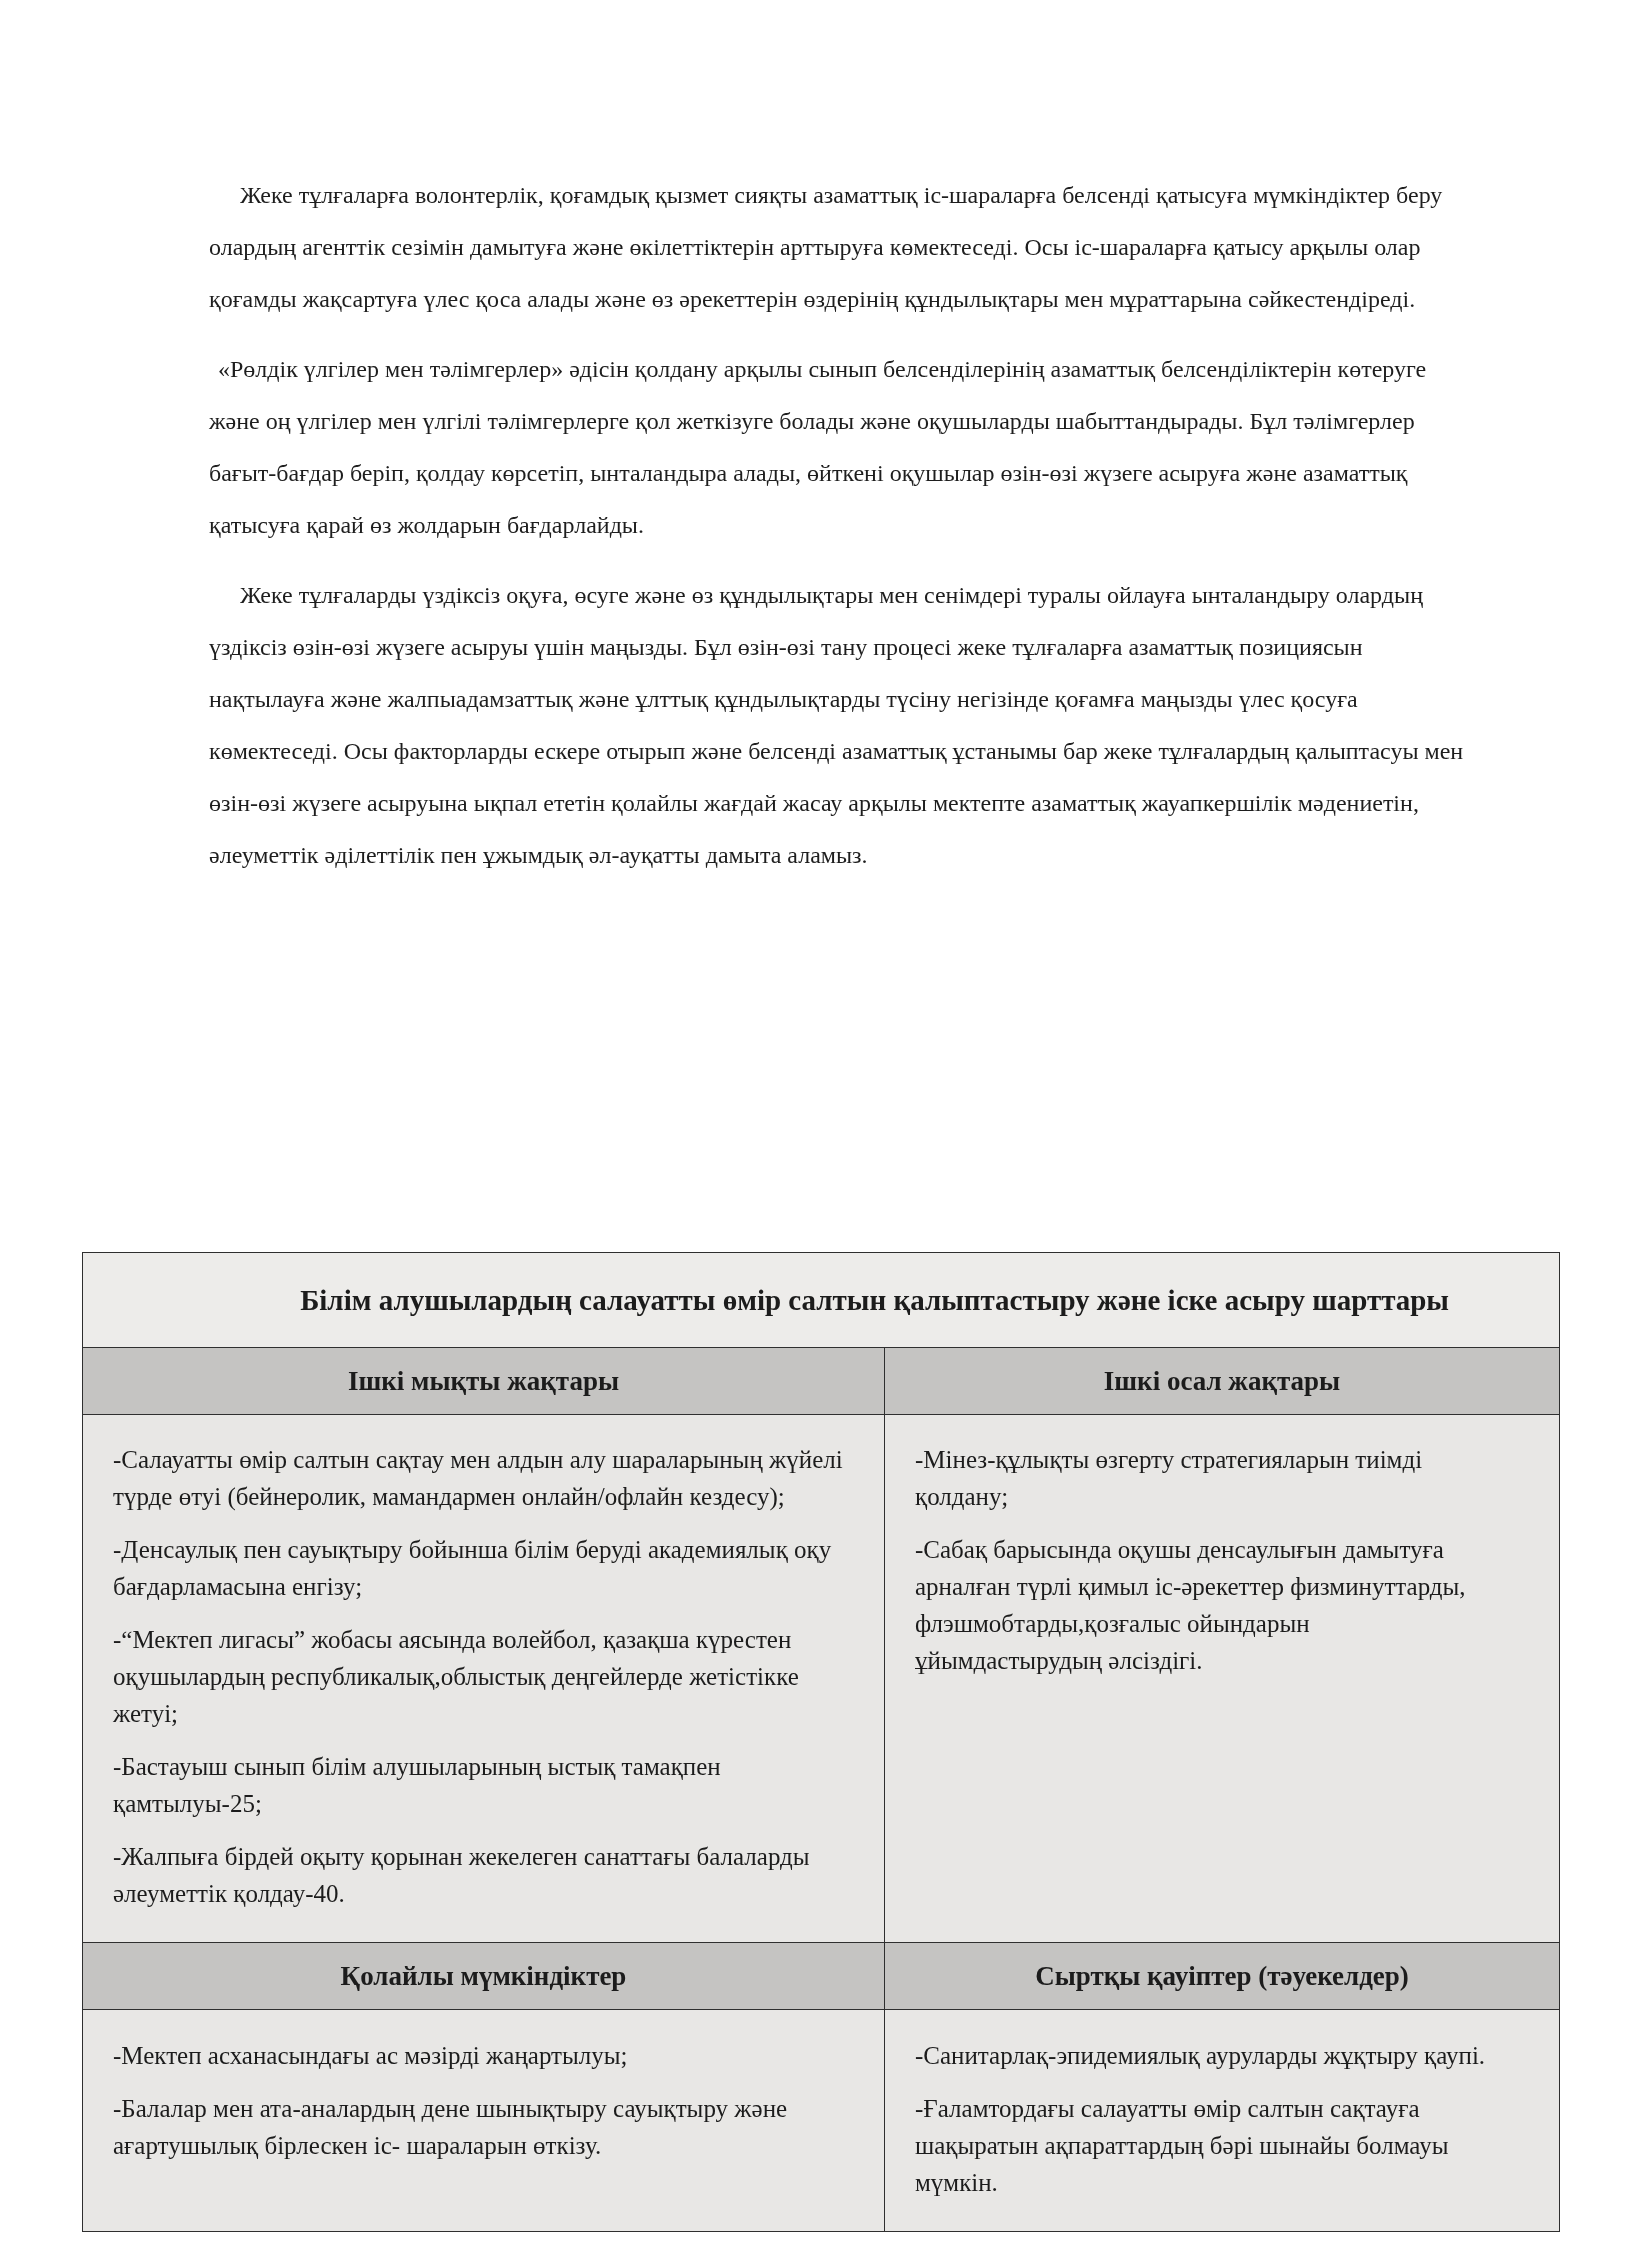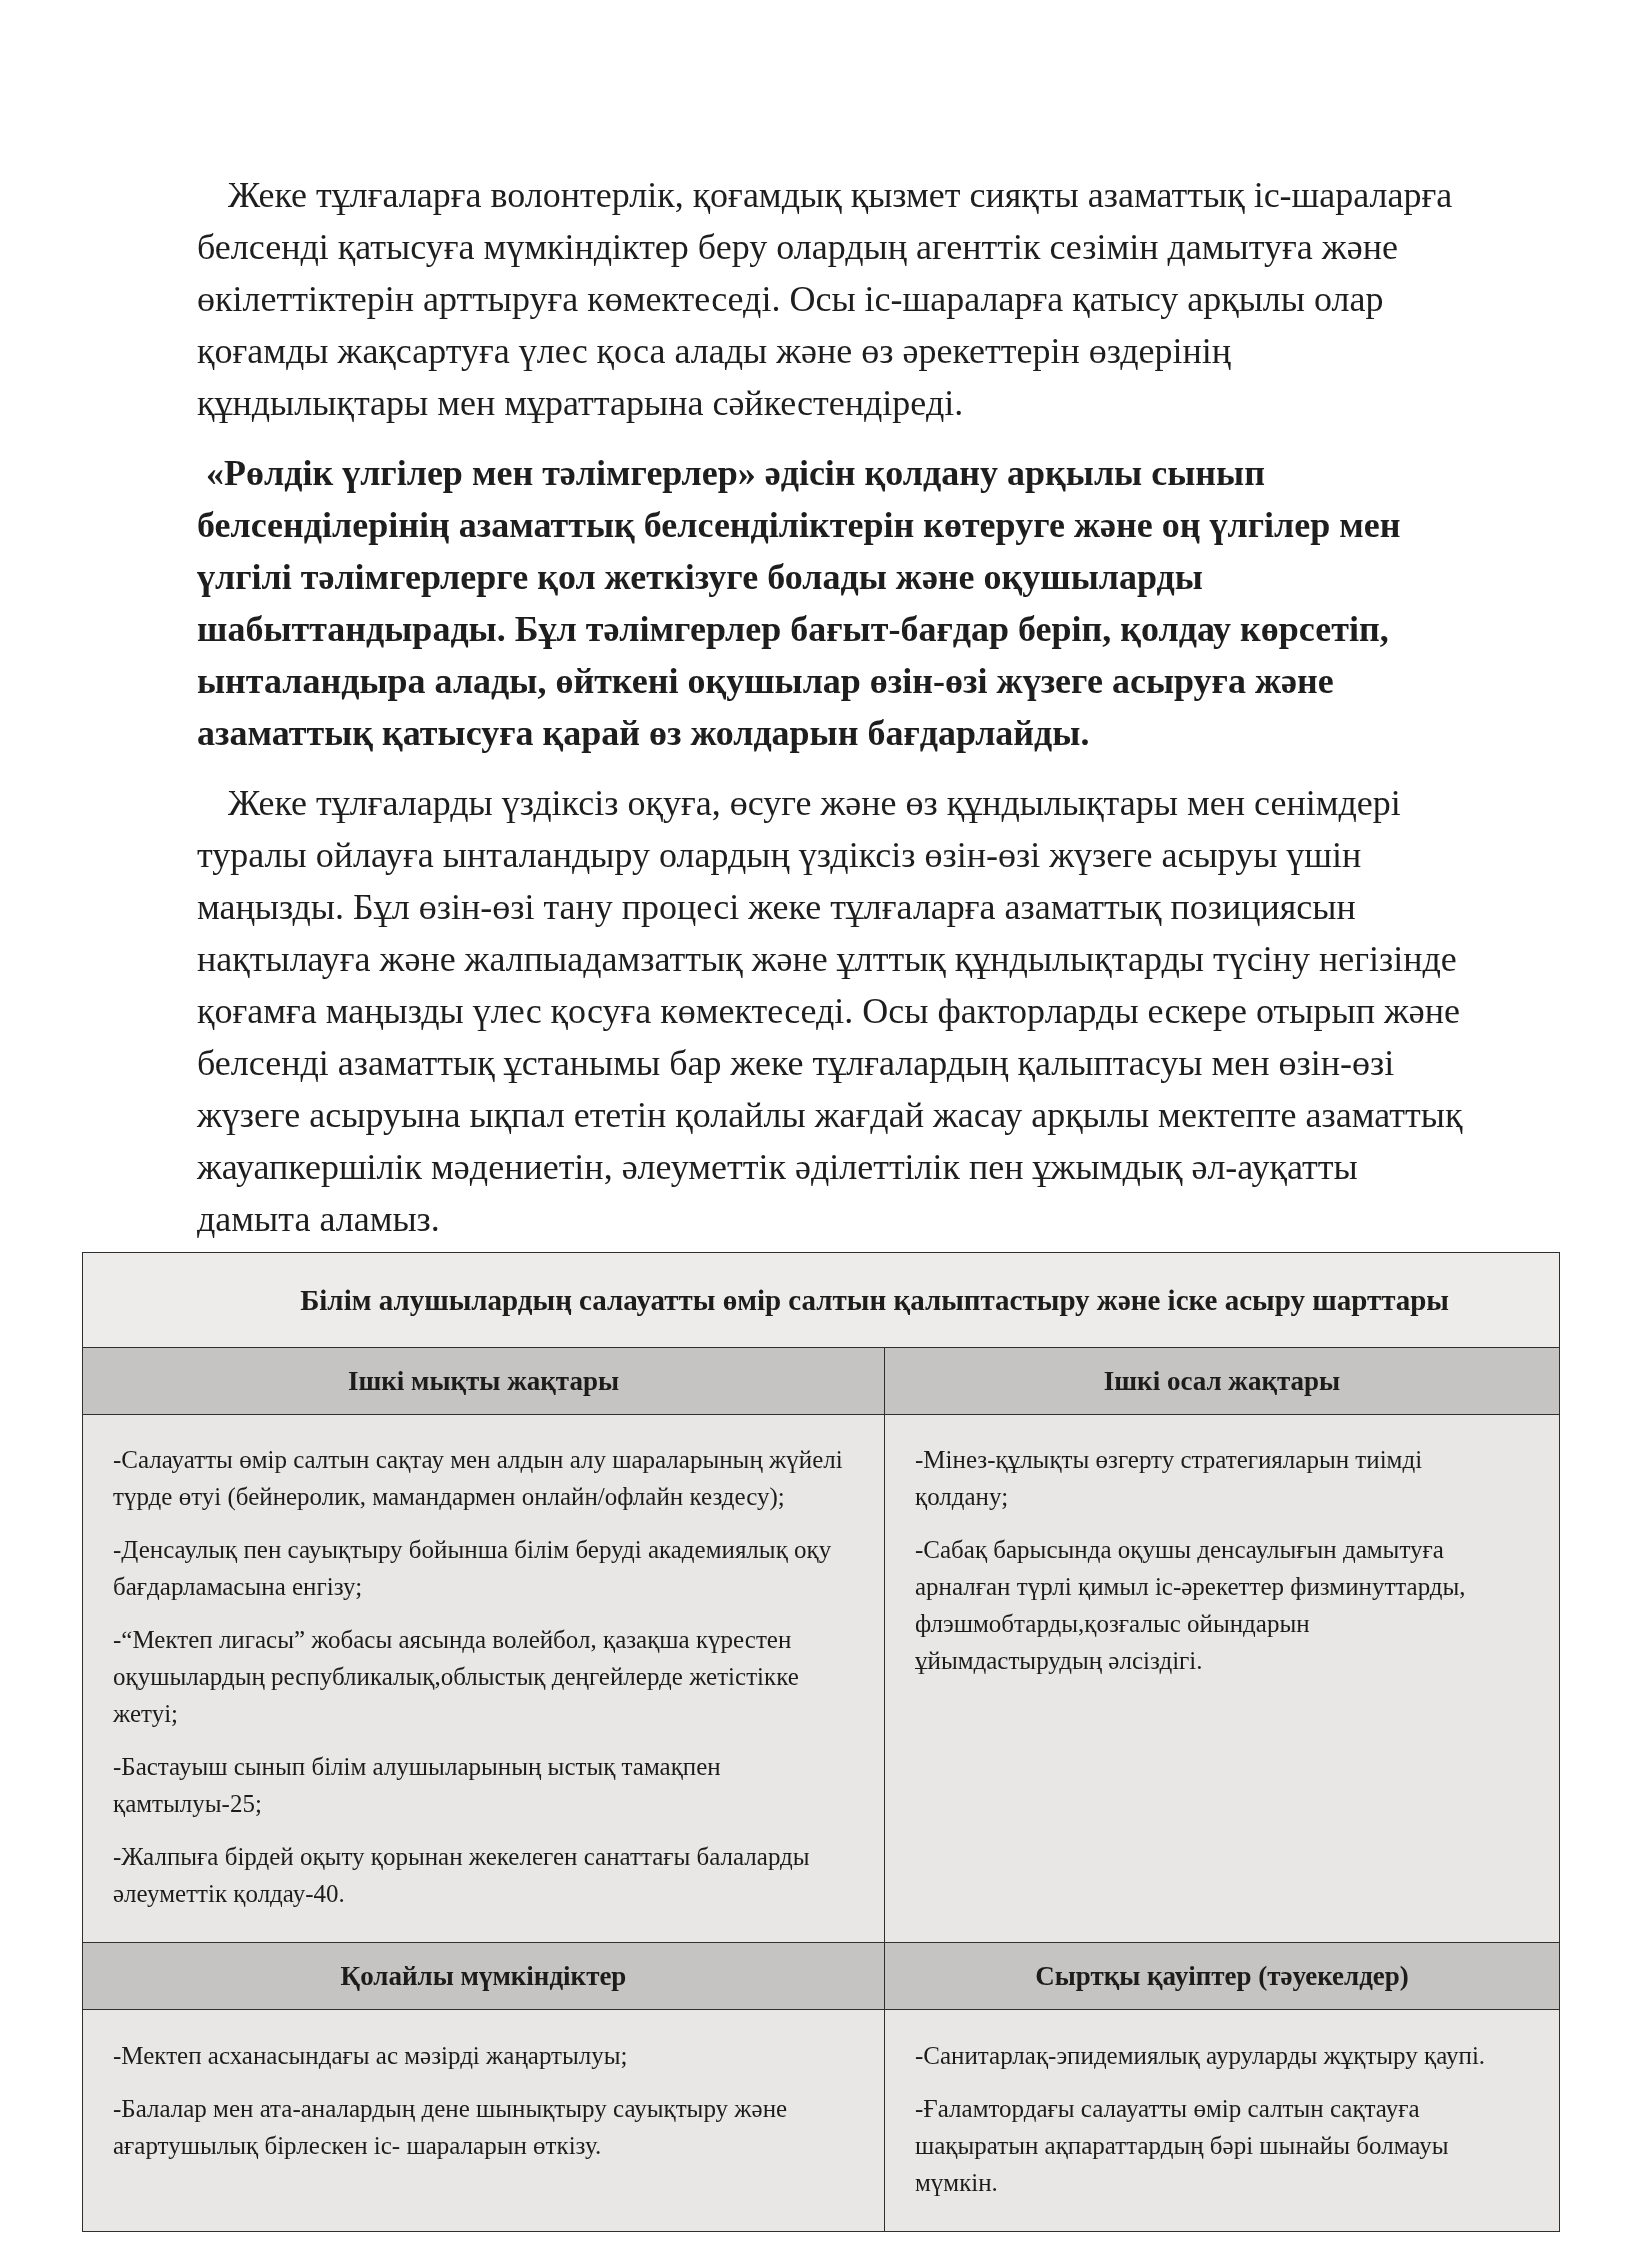--- a/index.html
+++ b/index.html
@@ -16,28 +16,28 @@
     -webkit-font-smoothing: antialiased;
   }
   
   .doc-text {
     position: absolute;
     left: 193px;
     top: 169px;
     width: 1276px;
   }
   .doc-text p {
-    margin: 0 0 18px 4px;
-    font-size: 36px;
+    margin: 0 0 18px 16px;
+    font-size: 24px;
     line-height: 52px;
     text-align: left;
     color: #1e1e1e;
   }
   .doc-text p.indent-lg { text-indent: 31px; }
-  .doc-text p.indent-sm { text-indent: 9px; font-weight: bold; }
+  .doc-text p.indent-sm { text-indent: 9px; }
 
   
   .swot-table {
     position: absolute;
     left: 82px;
     top: 1252px;
     width: 1478px;
     border-collapse: collapse;
     table-layout: fixed;
   }

